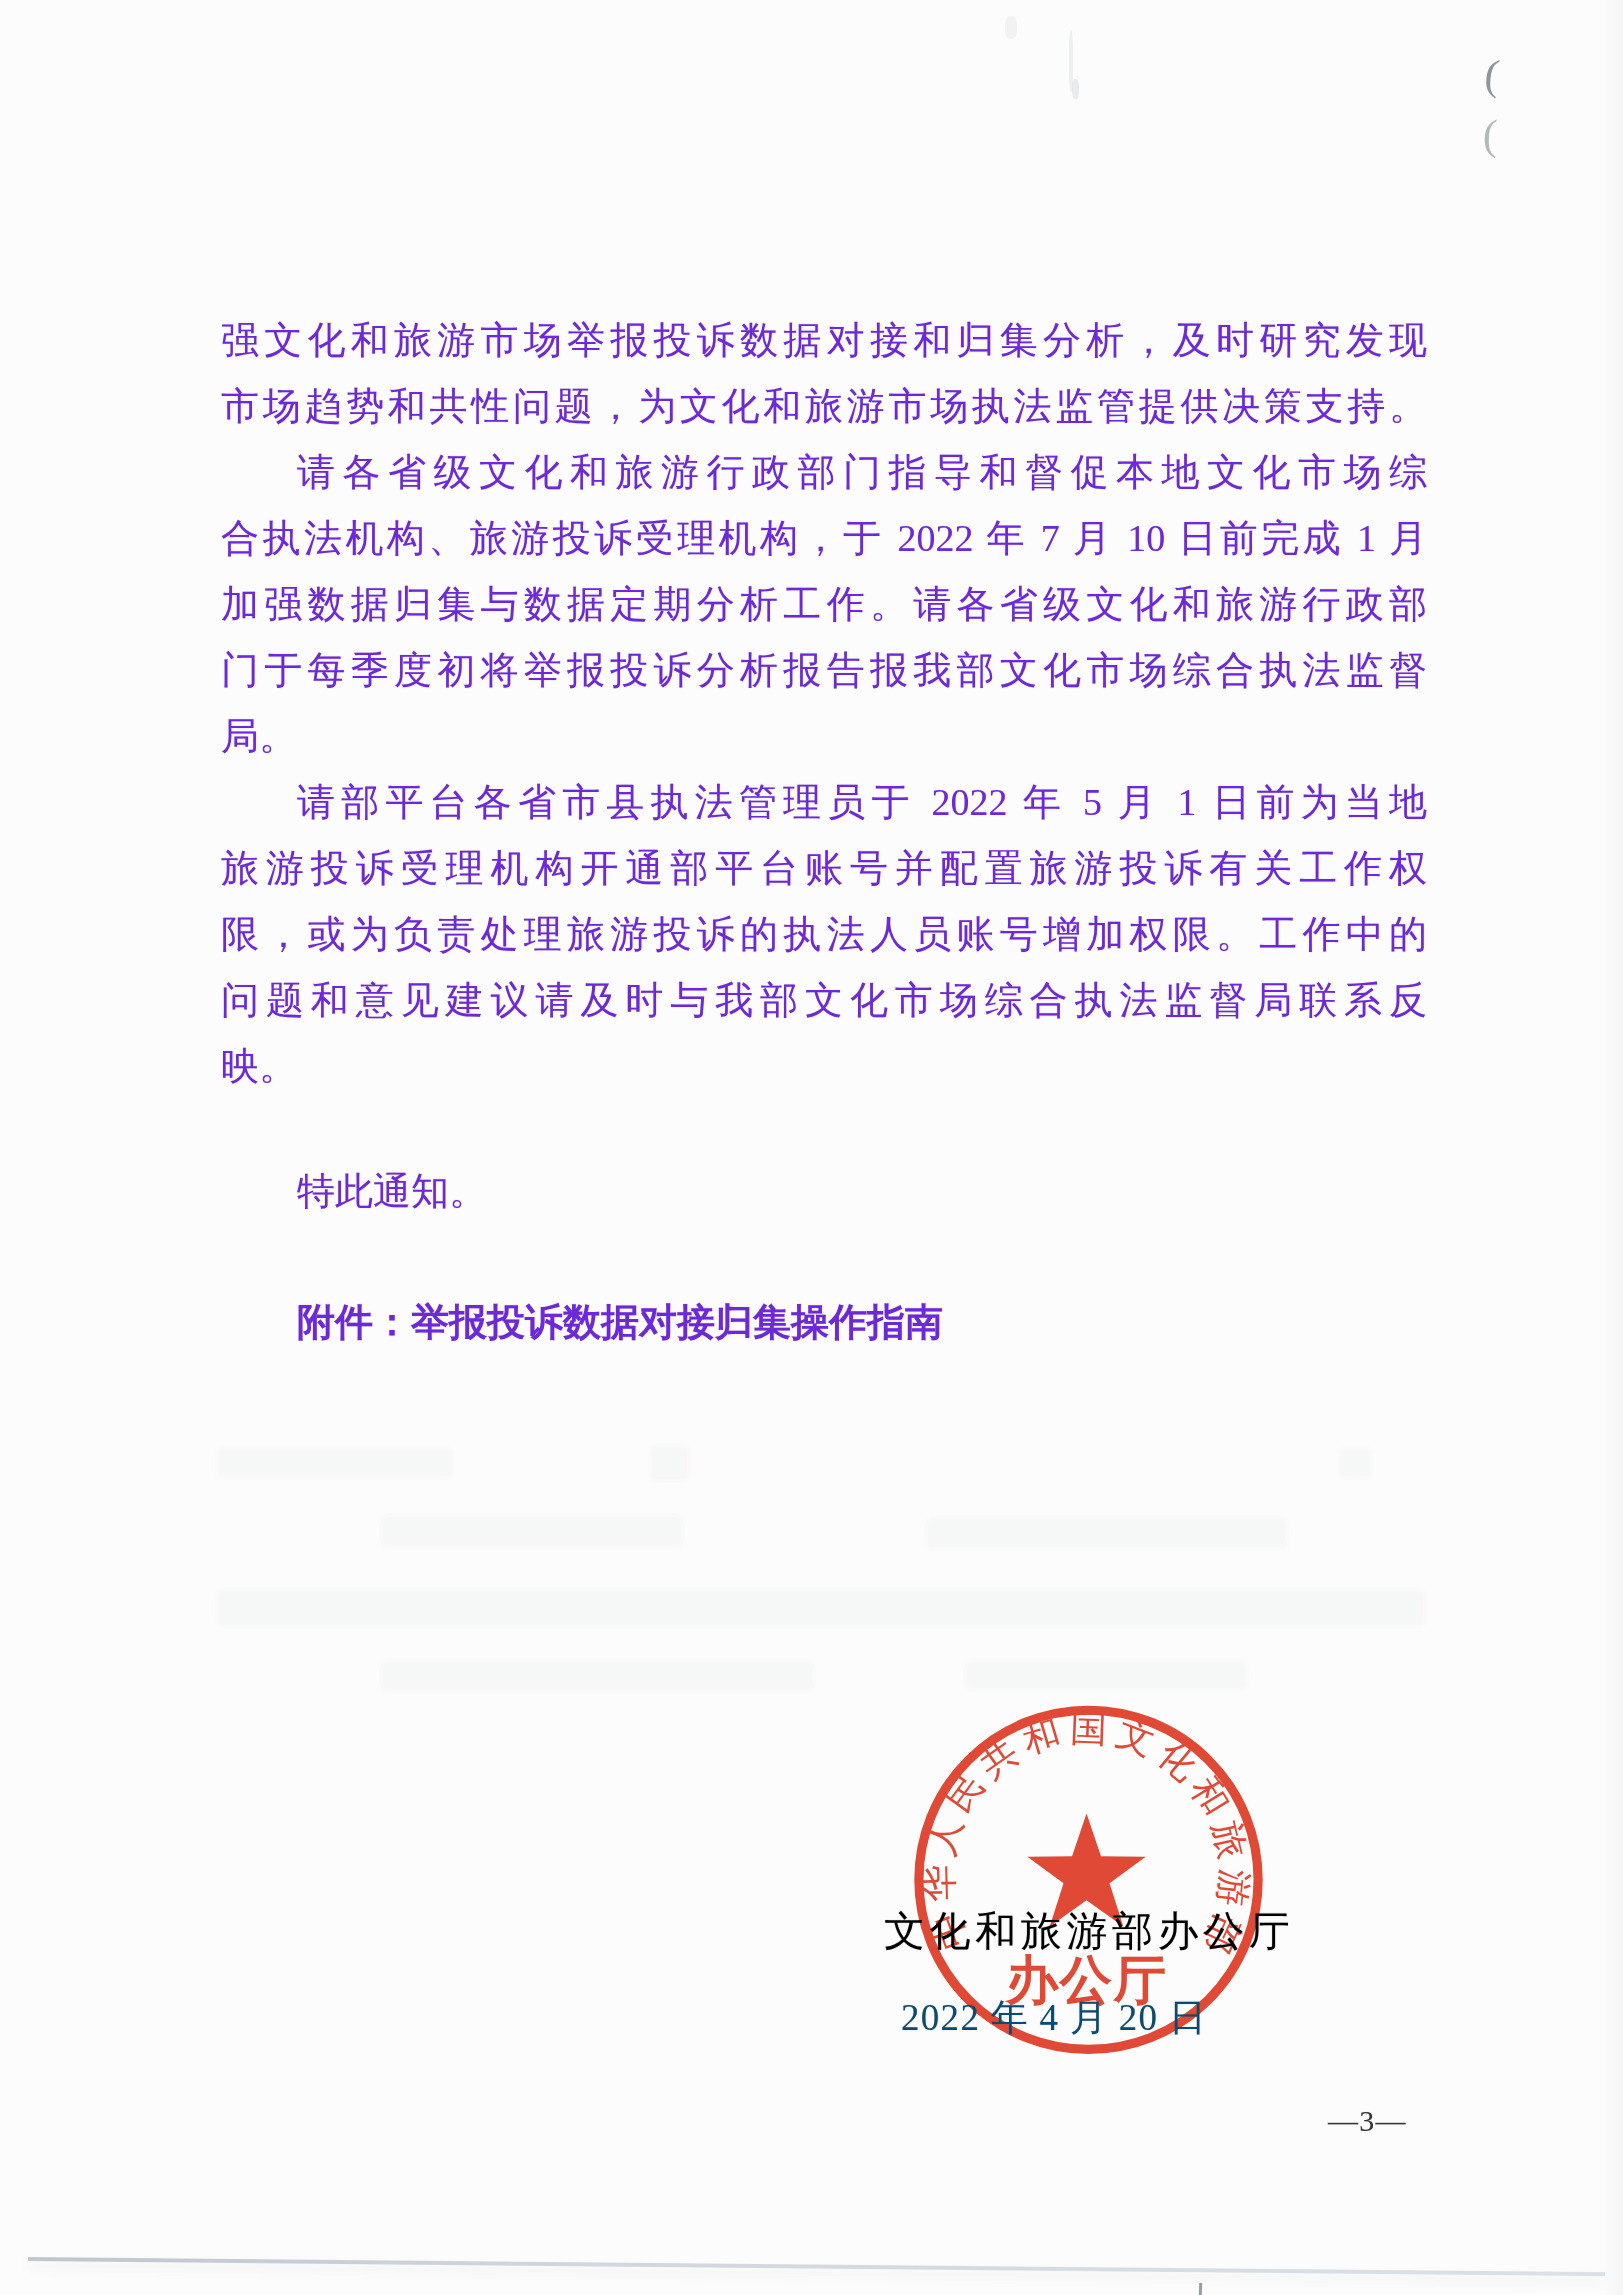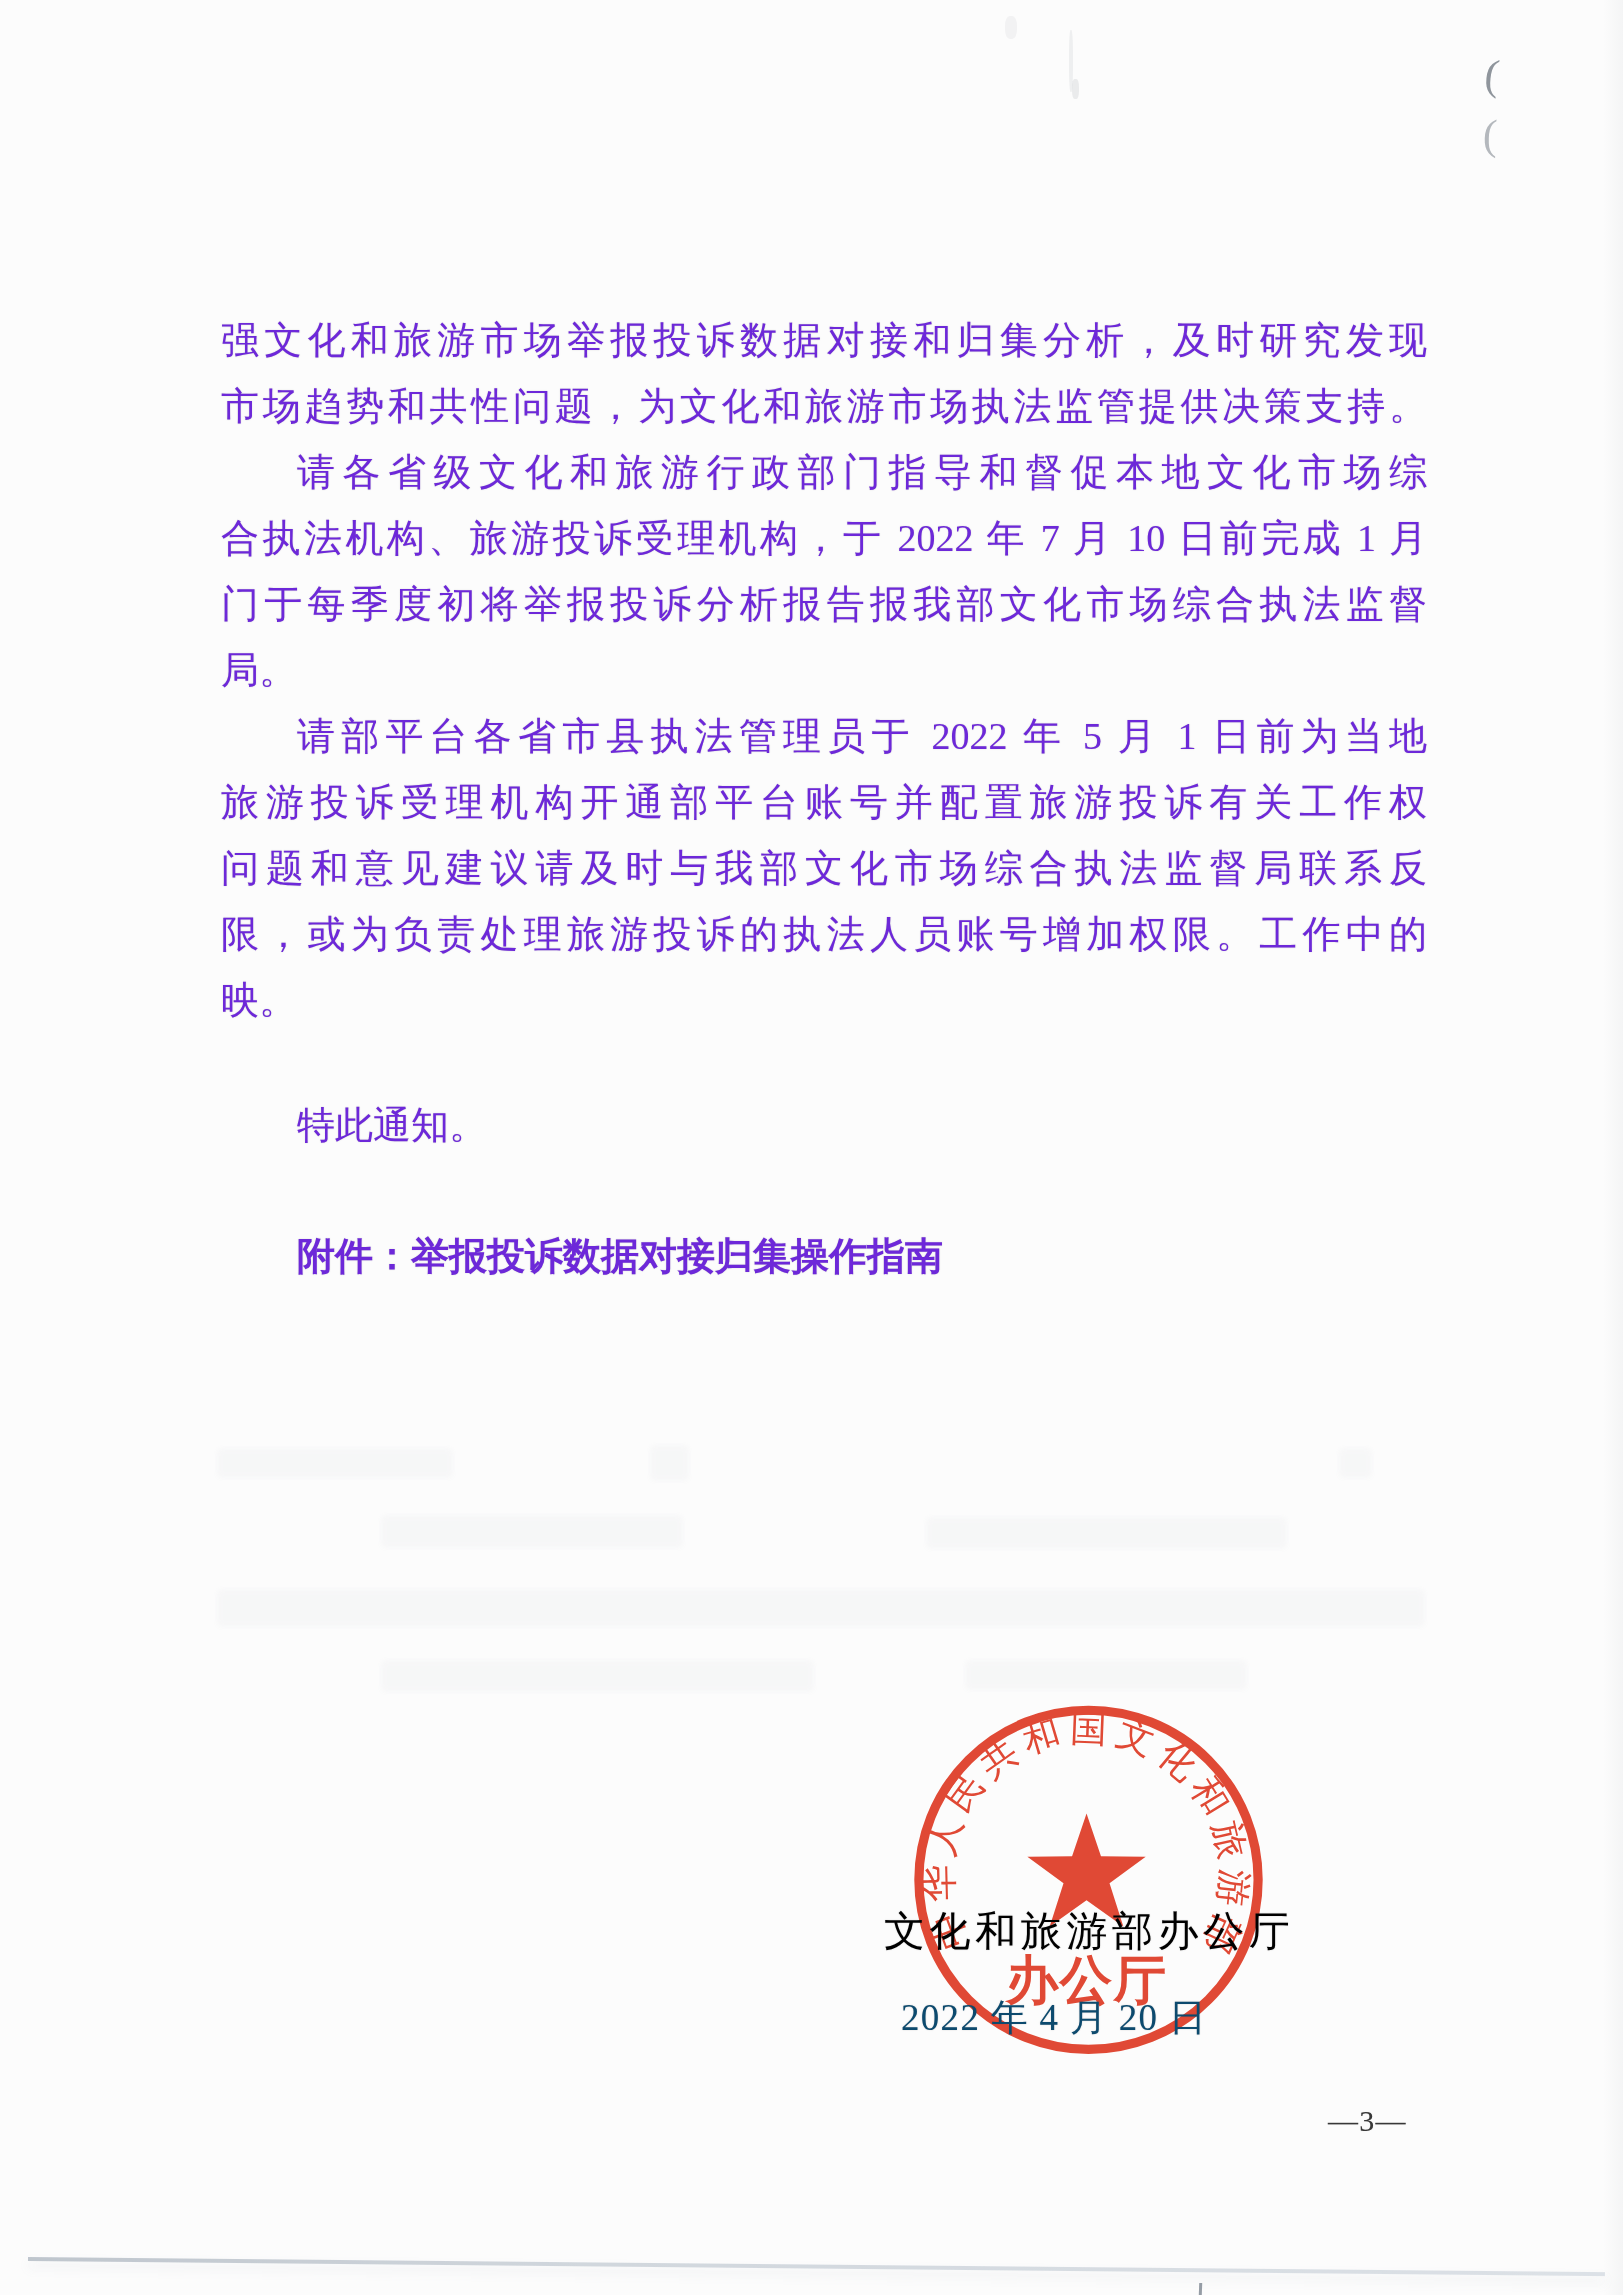--- a/index.html
+++ b/index.html
@@ -80,26 +80,27 @@
 </head>
 <body>
 
 <div class="page-edge-right"></div>
 
 <div class="doc-text">
   <div class="line j">强文化和旅游市场举报投诉数据对接和归集分析，及时研究发现</div>
   <div class="line j">市场趋势和共性问题，为文化和旅游市场执法监管提供决策支持。</div>
   <div class="line j ind">请各省级文化和旅游行政部门指导和督促本地文化市场综</div>
   <div class="line j">合执法机构、旅游投诉受理机构，于 2022 年 7 月 10 日前完成 1 月</div>
+  <div class="line j">加强数据归集与数据定期分析工作。请各省级文化和旅游行政部</div>
   <div class="line j">门于每季度初将举报投诉分析报告报我部文化市场综合执法监督</div>
   <div class="line">局。</div>
   <div class="line j ind">请部平台各省市县执法管理员于 2022 年 5 月 1 日前为当地</div>
   <div class="line j">旅游投诉受理机构开通部平台账号并配置旅游投诉有关工作权</div>
+  <div class="line j">限，或为负责处理旅游投诉的执法人员账号增加权限。工作中的</div>
   <div class="line j">问题和意见建议请及时与我部文化市场综合执法监督局联系反</div>
-  <div class="line j">限，或为负责处理旅游投诉的执法人员账号增加权限。工作中的</div>
   <div class="line">映。</div>
   <div class="line ind mt90">特此通知。</div>
   <div class="line ind mt99">附件：举报投诉数据对接归集操作指南</div>
 </div>
 
 <svg class="stamp" viewBox="0 0 540 540">
   <circle cx="270" cy="269" r="258" fill="none" stroke-width="14" stroke="#e2402a"></circle>
   <polygon points="267,168 289,233 357,234 302,274 323,340 267,300 211,340 232,274 177,234 245,233" fill="#e2402a"></polygon>
   <path id="arcpath" d="M 93 372 A 205 205 0 1 1 441 372" fill="none"></path>
   <text font-size="56" letter-spacing="11" font-family="Liberation Serif, DejaVu Serif, serif" fill="#e2402a">

